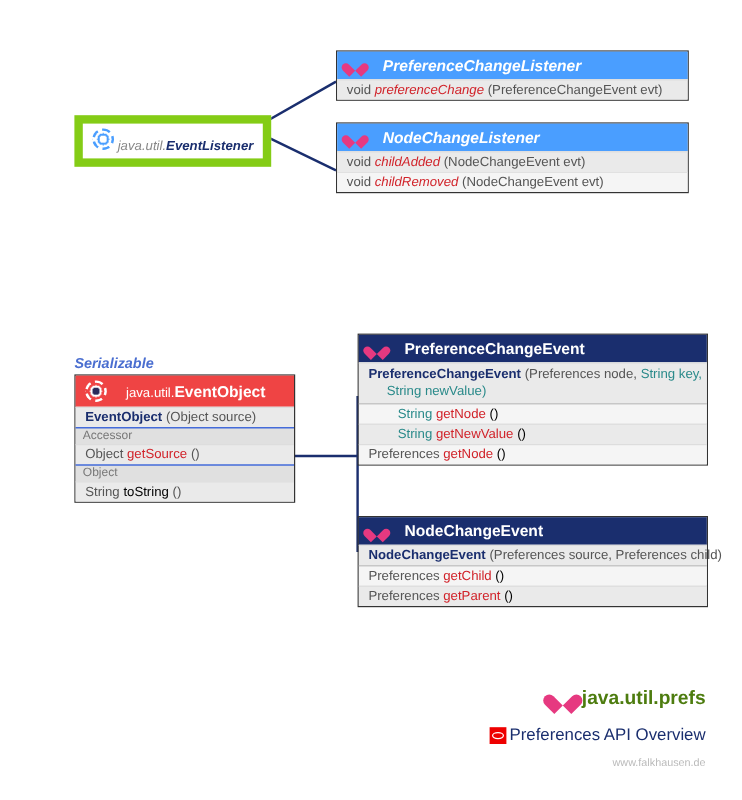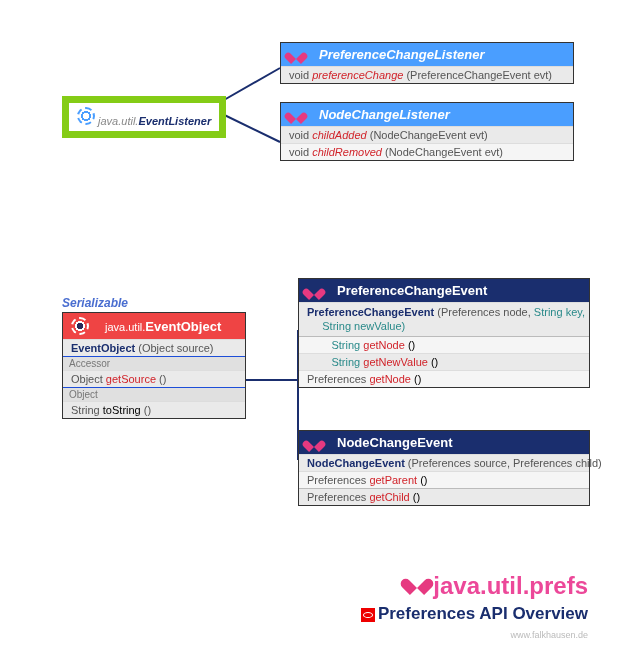--- a/index.html
+++ b/index.html
@@ -14,24 +14,24 @@
 .heart::before,.heart::after{content:'';position:absolute;width:7px;height:11px;background:#e63980;border-radius:7px 7px 0 0;top:0}
 .heart::before{left:0;transform:rotate(-45deg);transform-origin:100% 100%}
 .heart::after{right:0;transform:rotate(45deg);transform-origin:0 100%}
 .gear{display:inline-block;width:14px;height:14px;background:radial-gradient(circle,#fff 3px,#4a9eff 3px,#4a9eff 5px,transparent 5px);border:2px dashed #4a9eff;border-radius:50%}
 .gear-w{background:radial-gradient(circle,#2a2a5a 3px,#fff 3px,#fff 5px,transparent 5px);border-color:#fff}
 .gray{color:#888}.red{color:#d1232a}.blue{color:#1a2e6e}.teal{color:#2a8a8a}.ital{font-style:italic}
 .kw{color:#555}
 .sect{background:#e0e0e0;color:#777;padding:1px 6px;font-size:10px;border-top:1px solid #1d4ed8}
 .interface-label{position:absolute;color:#4a6ed0;font-style:italic;font-weight:bold;font-size:12px}
 .el-box{background:#fff;border:7px solid #84cc16}
-.pkg-title{position:absolute;font-weight:bold;font-size:24px;color:#ec4899;display:flex;align-items:flex-start;gap:6px}
+.pkg-title{position:absolute;font-weight:bold;font-size:16px;color:#4d7c0f;display:flex;align-items:flex-end;gap:6px}
 .pkg-title .heart{width:20px;height:20px}
 .pkg-title .heart::before,.pkg-title .heart::after{width:10px;height:16px;border-radius:10px 10px 0 0}
-.overview{position:absolute;font-size:17px;color:#1a2e6e;font-weight:bold}
+.overview{position:absolute;font-size:14px;color:#1a2e6e;font-weight:normal}
 .oracle-icon{display:inline-block;width:14px;height:14px;background:#e00;vertical-align:middle;margin-right:3px;position:relative}
 .oracle-icon::after{content:'';position:absolute;width:8px;height:4px;border:1.5px solid #fff;border-radius:50%;top:4px;left:2px}
 .credit{position:absolute;font-size:9px;color:#bbb}
 .hash{color:#b8862a}
 svg{position:absolute;top:0;left:0;pointer-events:none}
 </style>
 </head>
 <body>
 
 <svg width="618" height="667">
@@ -128,28 +128,28 @@
 
 <div class="box" style="left:298px;top:430px;width:290px">
   <div class="hdr hdr-navy">
     <span class="heart"></span>
     <span>NodeChangeEvent</span>
   </div>
   <div class="row">
     <span class="blue" style="font-weight:bold">NodeChangeEvent</span>
     <span class="kw">(Preferences source, Preferences child)</span>
   </div>
+  <div class="row" style="border-top:1px solid #bbb">
+    <span class="kw">Preferences</span>
+    <span class="red">getChild</span>
+    <span>()</span>
+  </div>
   <div class="row">
     <span class="kw">Preferences</span>
     <span class="red">getParent</span>
-    <span>()</span>
-  </div>
-  <div class="row" style="border-top:1px solid #bbb">
-    <span class="kw">Preferences</span>
-    <span class="red">getChild</span>
     <span>()</span>
   </div>
 </div>
 
 <div class="pkg-title" style="right:30px;top:572px">
   <span class="heart"></span>
   <span>java.util.prefs</span>
 </div>
 
 <div class="overview" style="right:30px;top:604px">

